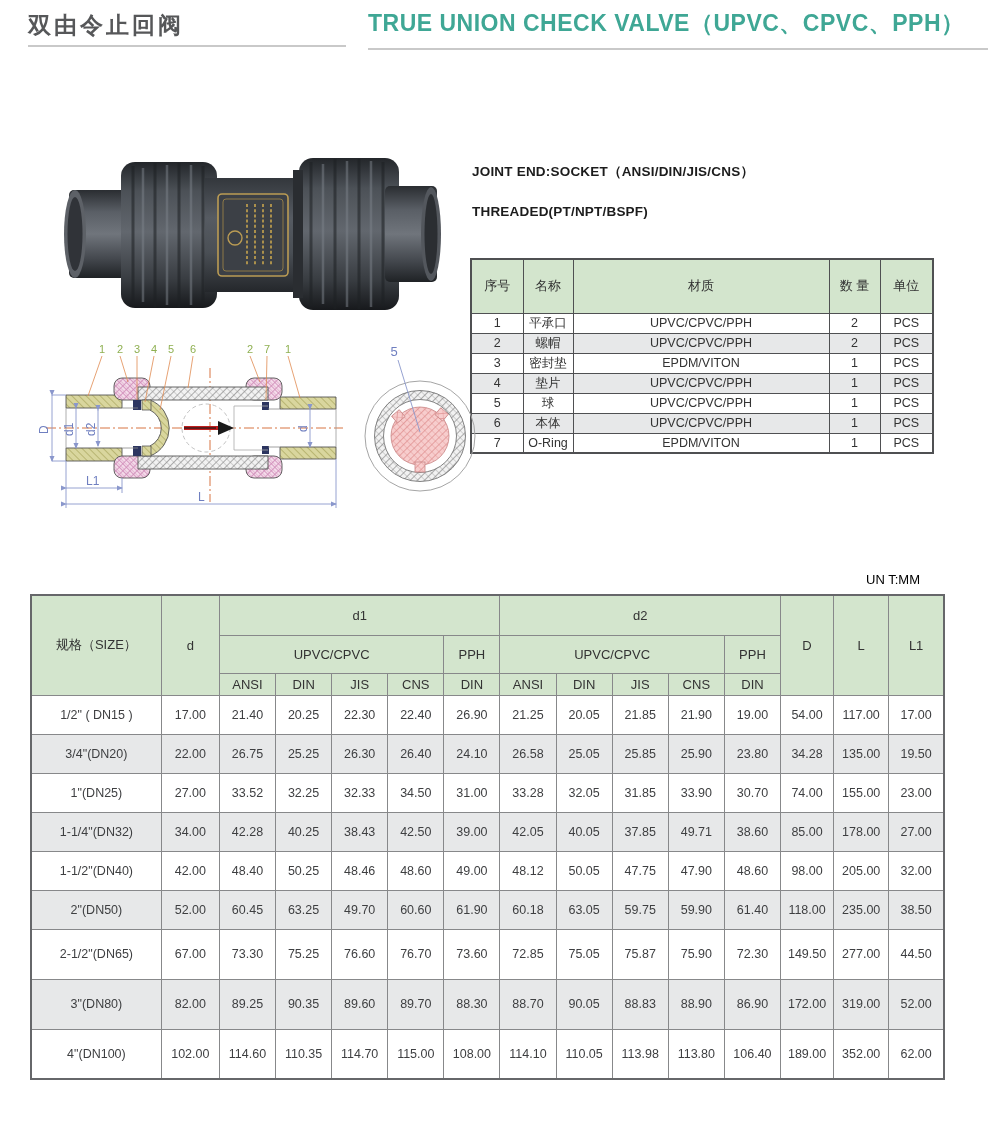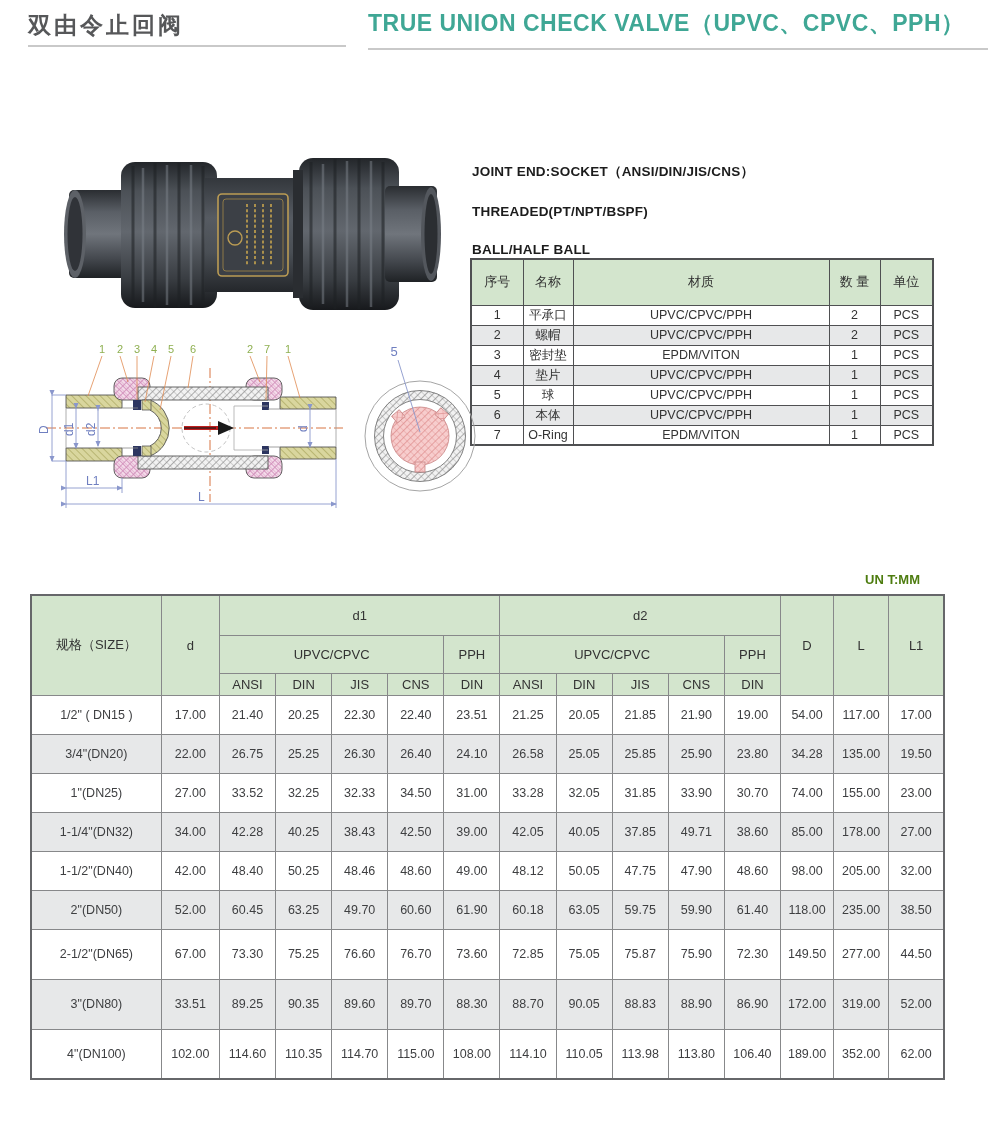--- a/index.html
+++ b/index.html
@@ -24,30 +24,30 @@
   .photo { position:absolute; left:55px; top:126px; width:390px; height:218px; }
 
   
   .specs { position:absolute; left:472px; top:116px; width:520px;margin-top:47px; }
   .spec-line { font-size:13.5px; font-weight:700; color:#1c1c1c; margin-bottom:23px; letter-spacing:.2px; }
 
   
   .parts-wrap { position:absolute; left:470px; top:258px; }
   table.parts { border-collapse:collapse; table-layout:fixed; width:462px; border:2px solid #4f5052; }
   table.parts th, table.parts td { border:1px solid #4f5052; text-align:center; vertical-align:middle; }
-  table.parts th { background:#d3e5cd; height:46px; font-size:13px; font-weight:400; color:#333; }
+  table.parts th { background:#d3e5cd; height:54px; font-size:13px; font-weight:400; color:#333; }
   table.parts td { height:20px; font-size:12.5px; color:#333; }
   table.parts tbody tr:nth-child(even) td { background:#e7e8e9; }
 
   
   .drawing { position:absolute; left:38px; top:340px; width:440px; height:185px; }
 
   
   .unit-note { position:absolute; left:760px; top:572px; width:160px; text-align:right;
-               font-size:13px; font-weight:700; color:#4d7c0f; }
+               font-size:13px; font-weight:400; color:#000000; }
   .dim-wrap { position:absolute; left:30px; top:594px; }
   table.dims { border-collapse:collapse; table-layout:fixed; width:915px; border:2px solid #66676a; }
   table.dims th, table.dims td { border:1px solid #87888a; text-align:center; vertical-align:middle; }
   table.dims thead th { background:#d3e5cd; font-weight:400; font-size:13px; color:#333; }
   table.dims thead tr.h1 th { height:40px; }
   table.dims thead tr.h2 th { height:38px; }
   table.dims thead tr.h3 th { height:22px; }
   table.dims tbody td { font-size:12.5px; color:#3e3f41; height:39px; }
   table.dims tbody tr:nth-child(even) td { background:#e7e8e9; }
   table.dims tbody tr:nth-child(n+7) td { height:50px; }
@@ -108,21 +108,20 @@
   <rect x="238" y="44" width="10" height="128" fill="#2a2d31"></rect>
 
   <rect x="330" y="60" width="52" height="96" rx="5" fill="url(#gPipe)"></rect>
   <ellipse cx="376" cy="108" rx="10" ry="47" fill="#53575d"></ellipse>
   <ellipse cx="376" cy="108" rx="6.5" ry="40" fill="#2b2e32"></ellipse>
 </svg>
 
 <div class="specs">
   <div class="spec-line">JOINT END:SOCKET（ANSI/DIN/JIS/CNS）</div>
   <div class="spec-line">THREADED(PT/NPT/BSPF)</div>
-  <div class="spec-line">BALL/HALF BALL</div>
 </div>
 
 <div class="parts-wrap">
   <table class="parts">
     <colgroup>
         <col style="width:52px">
         <col style="width:50px">
         <col style="width:256px">
         <col style="width:51px">
         <col style="width:53px">
@@ -364,21 +363,21 @@
       </tr>
     </thead>
     <tbody>
         <tr>
           <td>1/2" ( DN15 )</td>
           <td>17.00</td>
           <td>21.40</td>
           <td>20.25</td>
           <td>22.30</td>
           <td>22.40</td>
-          <td>23.51</td>
+          <td>26.90</td>
           <td>21.25</td>
           <td>20.05</td>
           <td>21.85</td>
           <td>21.90</td>
           <td>19.00</td>
           <td>54.00</td>
           <td>117.00</td>
           <td>17.00</td>
         </tr>
         <tr>
@@ -478,21 +477,21 @@
           <td>75.05</td>
           <td>75.87</td>
           <td>75.90</td>
           <td>72.30</td>
           <td>149.50</td>
           <td>277.00</td>
           <td>44.50</td>
         </tr>
         <tr>
           <td>3"(DN80)</td>
-          <td>33.51</td>
+          <td>82.00</td>
           <td>89.25</td>
           <td>90.35</td>
           <td>89.60</td>
           <td>89.70</td>
           <td>88.30</td>
           <td>88.70</td>
           <td>90.05</td>
           <td>88.83</td>
           <td>88.90</td>
           <td>86.90</td>

